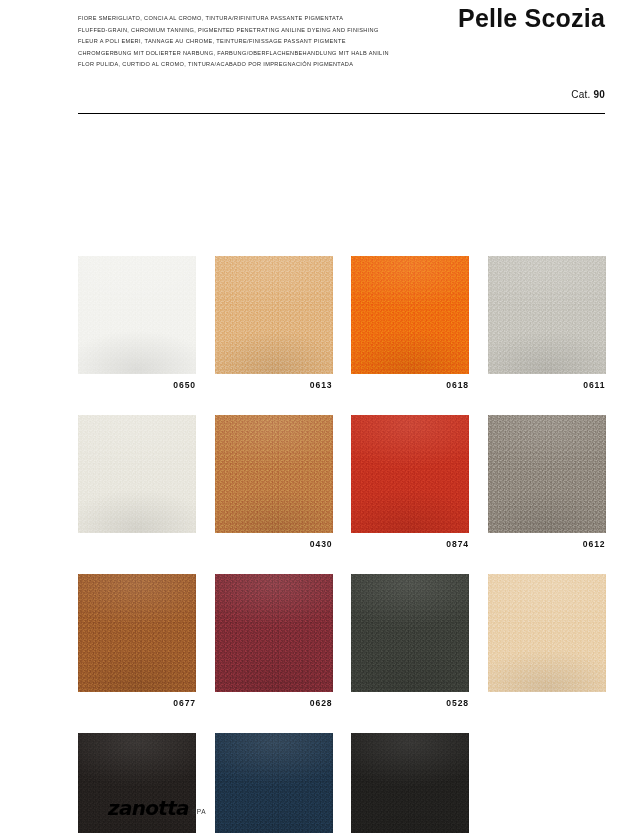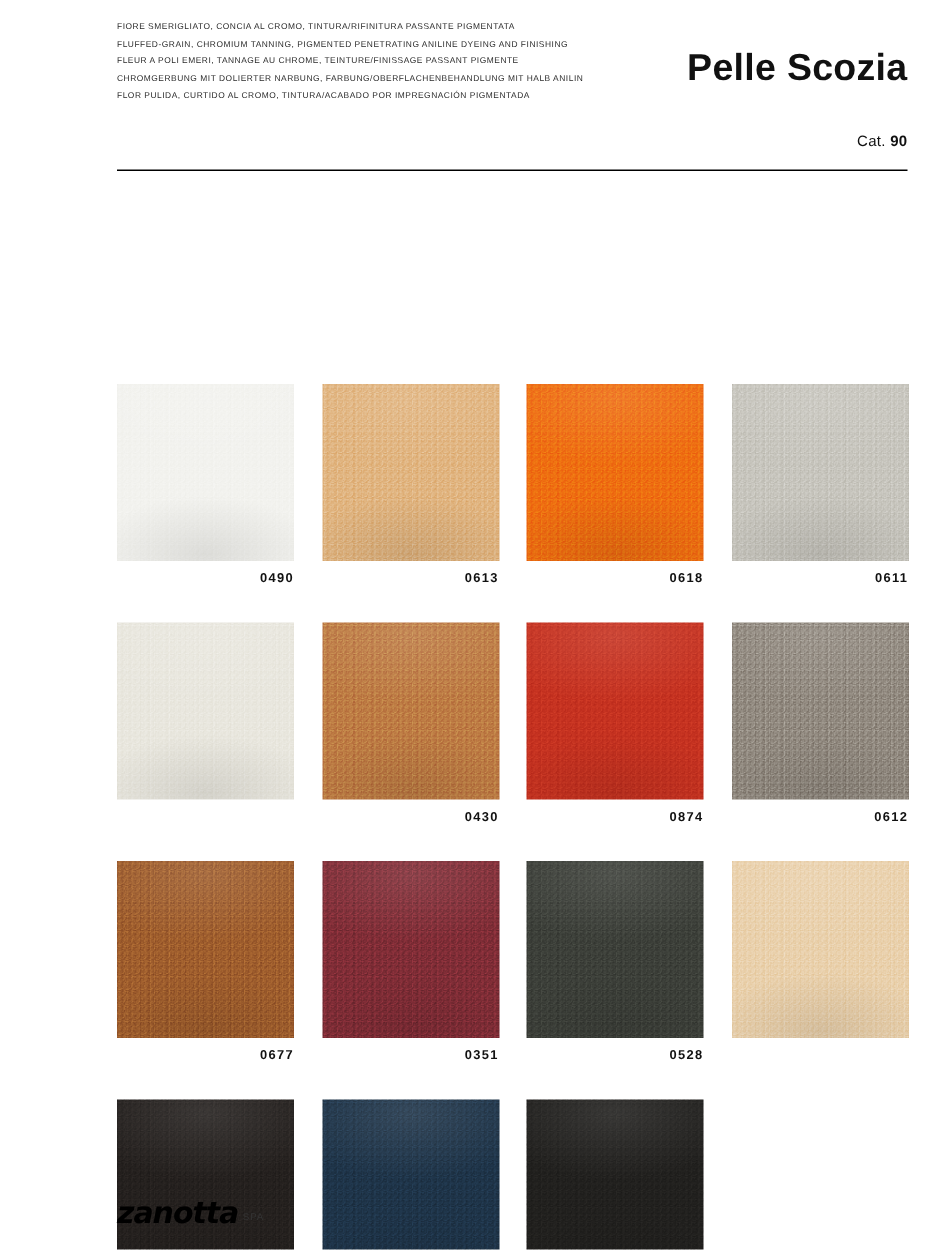--- a/index.html
+++ b/index.html
@@ -33,21 +33,21 @@
     font-size: 5.6px;
     letter-spacing: 0.35px;
     line-height: 11.6px;
     color: #2b2b2b;
     white-space: nowrap;
     font-family: "Liberation Sans", sans-serif;
   }
   #title-block {
     position: absolute;
     right: 25px;
-    top: 31px;
+    top: 4px;
     text-align: center;
   }
   #page-title {
     font-size: 25px;
     font-weight: bold;
     letter-spacing: 0.2px;
     color: #111111;
     line-height: 29px;
     font-family: "Liberation Sans", sans-serif;
   }
@@ -136,20 +136,21 @@
     align-items: flex-end;
   }
   #brand-logo {
     font-family: "DejaVu Sans", sans-serif;
     font-size: 20px;
     font-weight: bold;
     font-style: italic;
     letter-spacing: -0.7px;
     color: #000000;
     line-height: 20px;
+    padding-left: 30px;
   }
   #brand-suffix {
     font-family: "Liberation Sans", sans-serif;
     font-size: 6.5px;
     font-weight: normal;
     letter-spacing: 0.6px;
     color: #333333;
     margin-left: 3px;
     margin-bottom: 2px;
     line-height: 8px;
@@ -176,21 +177,21 @@
     <span class="cat-label">Cat.</span>
     <span class="cat-number">90</span>
   </div>
 
   <div id="header-rule"></div>
 </div>
 
 <div id="swatch-grid">
     <div class="swatch-cell">
       <div class="swatch-chip" style="background-color: rgb(242, 242, 238);"></div>
-      <div class="swatch-label">0490</div>
+      <div class="swatch-label">0650</div>
     </div>
     <div class="swatch-cell">
       <div class="swatch-chip" style="background-color: rgb(224, 178, 124);"></div>
       <div class="swatch-label">0613</div>
     </div>
     <div class="swatch-cell">
       <div class="swatch-chip" style="background-color: rgb(238, 106, 16);"></div>
       <div class="swatch-label">0618</div>
     </div>
     <div class="swatch-cell">
@@ -211,21 +212,21 @@
     <div class="swatch-cell">
       <div class="swatch-chip" style="background-color: rgb(141, 133, 123);"></div>
       <div class="swatch-label">0612</div>
     </div>
     <div class="swatch-cell">
       <div class="swatch-chip" style="background-color: rgb(155, 90, 43);"></div>
       <div class="swatch-label">0677</div>
     </div>
     <div class="swatch-cell">
       <div class="swatch-chip" style="background-color: rgb(123, 43, 52);"></div>
-      <div class="swatch-label">0351</div>
+      <div class="swatch-label">0628</div>
     </div>
     <div class="swatch-cell">
       <div class="swatch-chip" style="background-color: rgb(58, 61, 55);"></div>
       <div class="swatch-label">0528</div>
     </div>
     <div class="swatch-cell">
       <div class="swatch-chip" style="background-color: rgb(233, 207, 169);"></div>
     </div>
     <div class="swatch-cell">
       <div class="swatch-chip" style="background-color: rgb(35, 31, 29);"></div>

